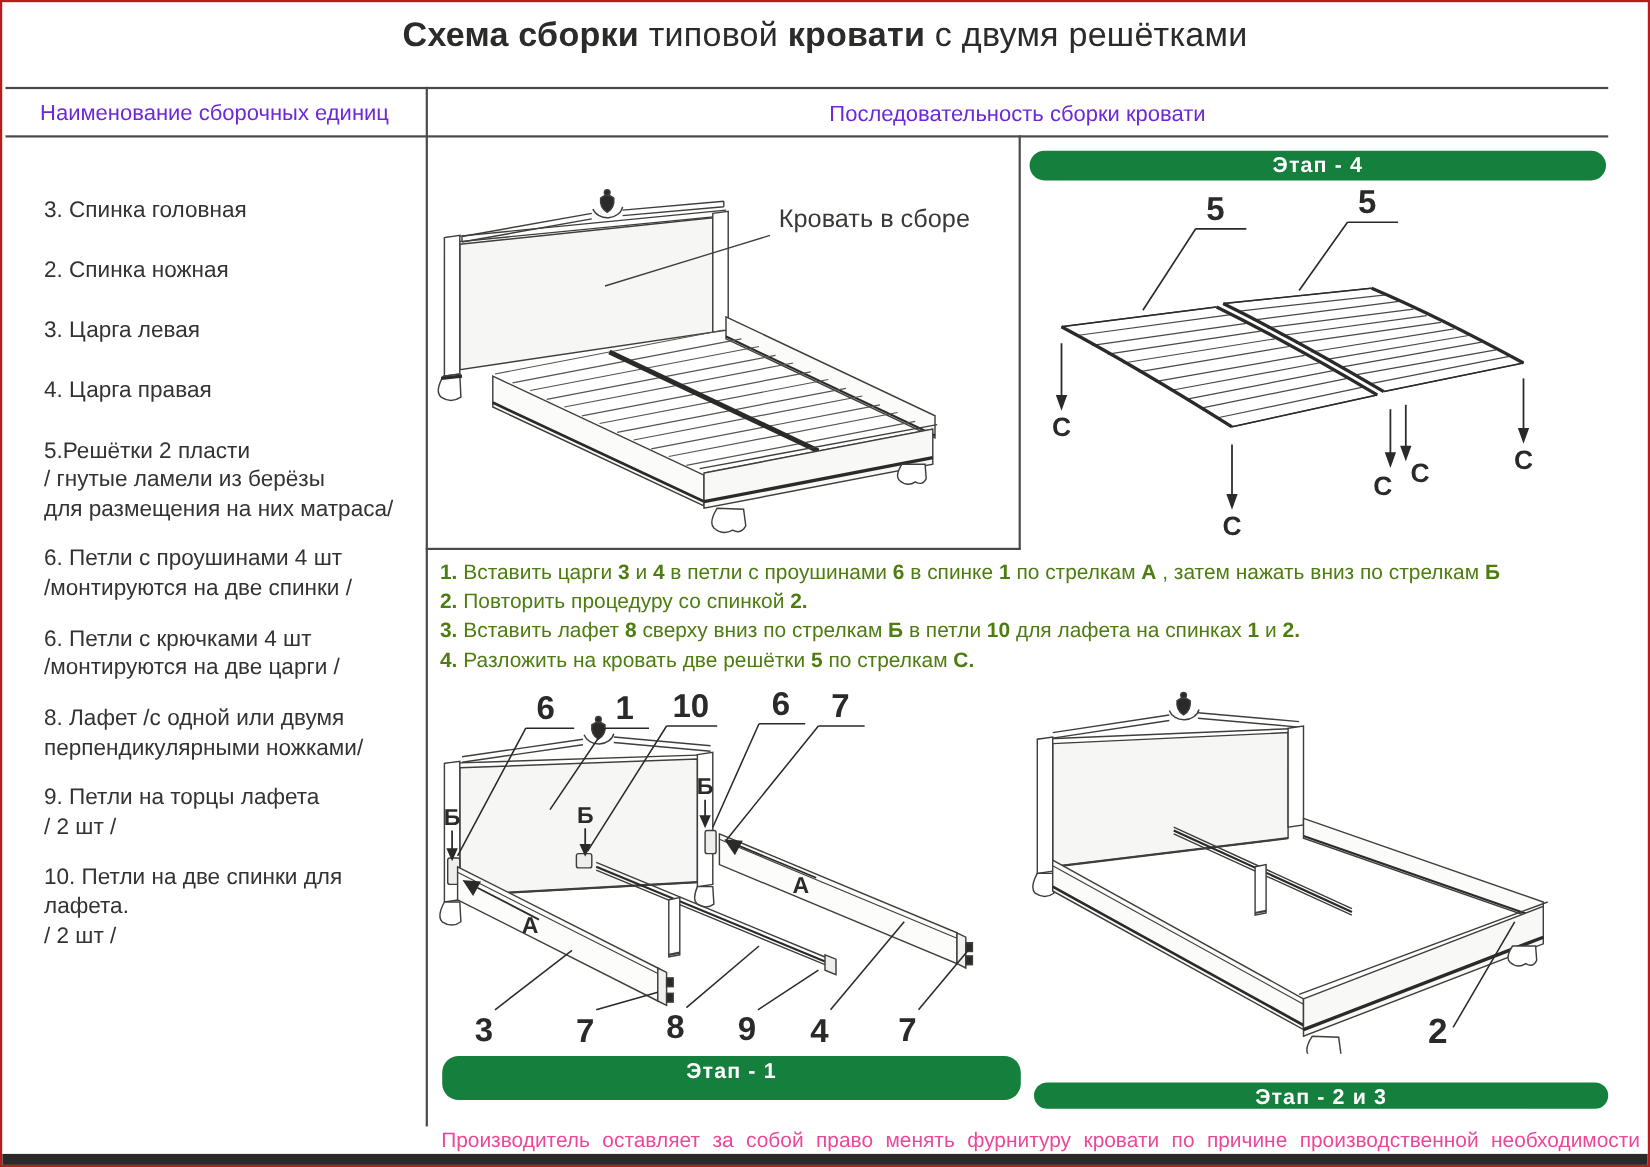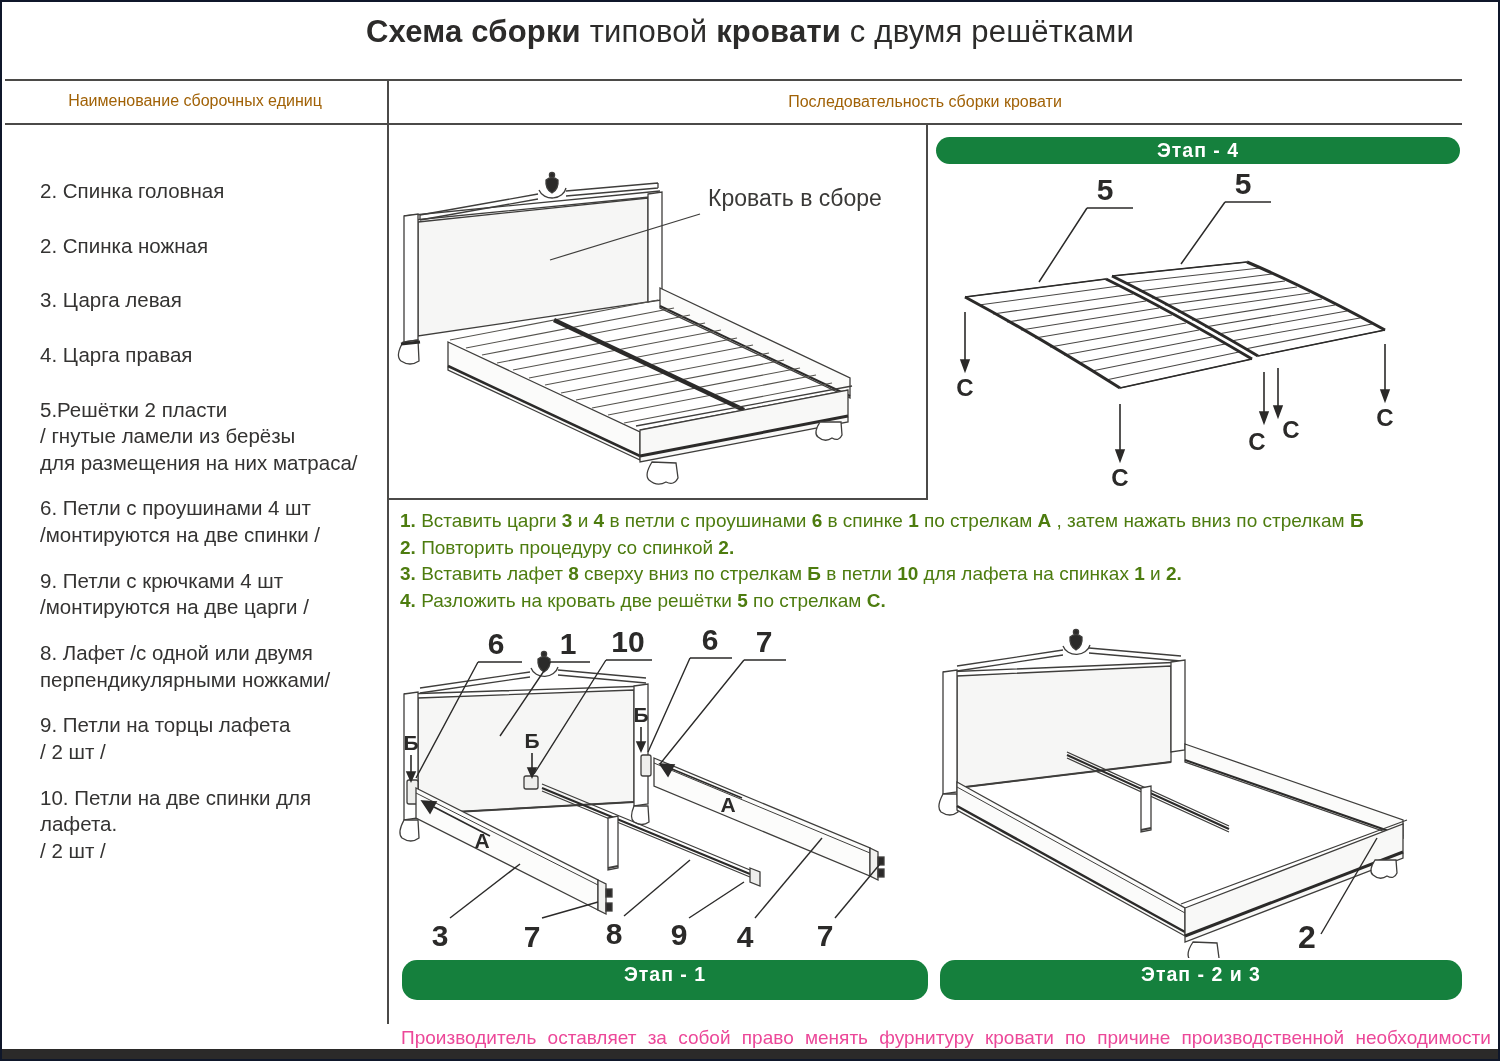--- a/index.html
+++ b/index.html
@@ -1,37 +1,37 @@
 <!DOCTYPE html>
 <html><head>
 <meta charset="utf-8">
 <style>
   html,body{margin:0;padding:0;background:#e8e8e8;}
   #page{
     position:relative;width:1500px;height:1061px;margin:0 auto;
-    background:#ffffff;box-sizing:border-box;border:2px solid #0f172a;
+    background:#ffffff;box-sizing:border-box;border:2px solid #b91c1c;
     font-family:"Liberation Sans",sans-serif;color:#2b2a29;overflow:hidden;
   }
   .title{position:absolute;top:12px;left:0;width:100%;text-align:center;
     font-size:31px;letter-spacing:.2px;color:#2c2b2a;}
   .title .b{font-weight:700;}
   .hline{position:absolute;left:3px;width:1457px;border-top:2px solid #4b4a48;}
   .vline{position:absolute;border-left:2px solid #4b4a48;}
-  .col-header{position:absolute;font-size:16px;color:#a16207;text-align:center;}
+  .col-header{position:absolute;font-size:20px;color:#6d28d9;text-align:center;}
   #left-header{left:0;top:90px;width:386px;}
   #right-header{left:386px;top:91px;width:1074px;}
   .parts-list{position:absolute;left:38px;top:176px;width:335px;
     font-size:20.5px;line-height:1.3;color:#343332;display:flex;flex-direction:column;gap:19px;}
   .parts-list .item{white-space:pre-line;}
   .parts-list .single{margin-bottom:9px;}
   .pill{position:absolute;background:#15803d;color:#fff;font-weight:700;
     font-size:19.5px;text-align:center;border-radius:15px;letter-spacing:1px;}
   #stage4-pill{left:934px;top:135px;width:524px;height:27px;line-height:27px;}
   #stage1-pill{left:400px;top:958px;width:526px;height:40px;line-height:28px;}
-  #stage23-pill{left:938px;top:958px;width:522px;height:40px;line-height:28px;}
+  #stage23-pill{left:938px;top:982px;width:522px;height:24px;line-height:28px;}
   .instructions{position:absolute;left:398px;top:506px;width:1096px;
     font-size:19px;line-height:26.5px;color:#4d7c0f;}
   .instructions .b{font-weight:700;}
   .footer{position:absolute;left:398px;top:1025px;width:1092px;text-align:center;
     font-size:19px;word-spacing:6px;color:#ec4899;}
   .drawing{position:absolute;}
   #bottom-bar{position:absolute;left:0;bottom:0;width:100%;height:10px;background:#2b2a29;}
   svg text{font-family:"Liberation Sans",sans-serif;}
   .callout{font-weight:700;font-size:30px;fill:#2b2a29;}
   .callout-sm{font-weight:700;font-size:21px;fill:#2b2a29;}
@@ -50,30 +50,30 @@
   <div class="hline" style="top:77px;"></div>
   <div class="hline" style="top:121px;"></div>
   <div class="vline" style="left:385px;top:77px;height:945px;"></div>
   <div class="vline" style="left:924px;top:121px;height:376px;"></div>
   <div class="hline" style="left:385px;top:496px;width:541px;"></div>
 
   <div id="left-header" class="col-header">Наименование  сборочных единиц</div>
   <div id="right-header" class="col-header">Последовательность сборки кровати</div>
 
   <div class="parts-list">
-    <div class="item single">2.   Спинка головная</div>
+    <div class="item single">3.   Спинка головная</div>
     <div class="item single">2. Спинка ножная</div>
     <div class="item single">3. Царга левая</div>
     <div class="item single">4. Царга правая</div>
     <div class="item">5.Решётки  2 пласти
 / гнутые ламели из берёзы
 для размещения на них матраса/</div>
     <div class="item">6. Петли с проушинами 4 шт
 /монтируются на две спинки /</div>
-    <div class="item">9. Петли с крючками 4 шт
+    <div class="item">6. Петли с крючками 4 шт
 /монтируются на две царги /</div>
     <div class="item">8. Лафет /с одной или двумя
 перпендикулярными ножками/</div>
     <div class="item">9. Петли на торцы лафета
 / 2 шт /</div>
     <div class="item">10. Петли на две спинки для лафета.
 / 2 шт /</div>
   </div>
 
   <svg class="drawing" style="left:388px;top:128px;" width="536" height="368" viewBox="0 0 536 368" role="img">

